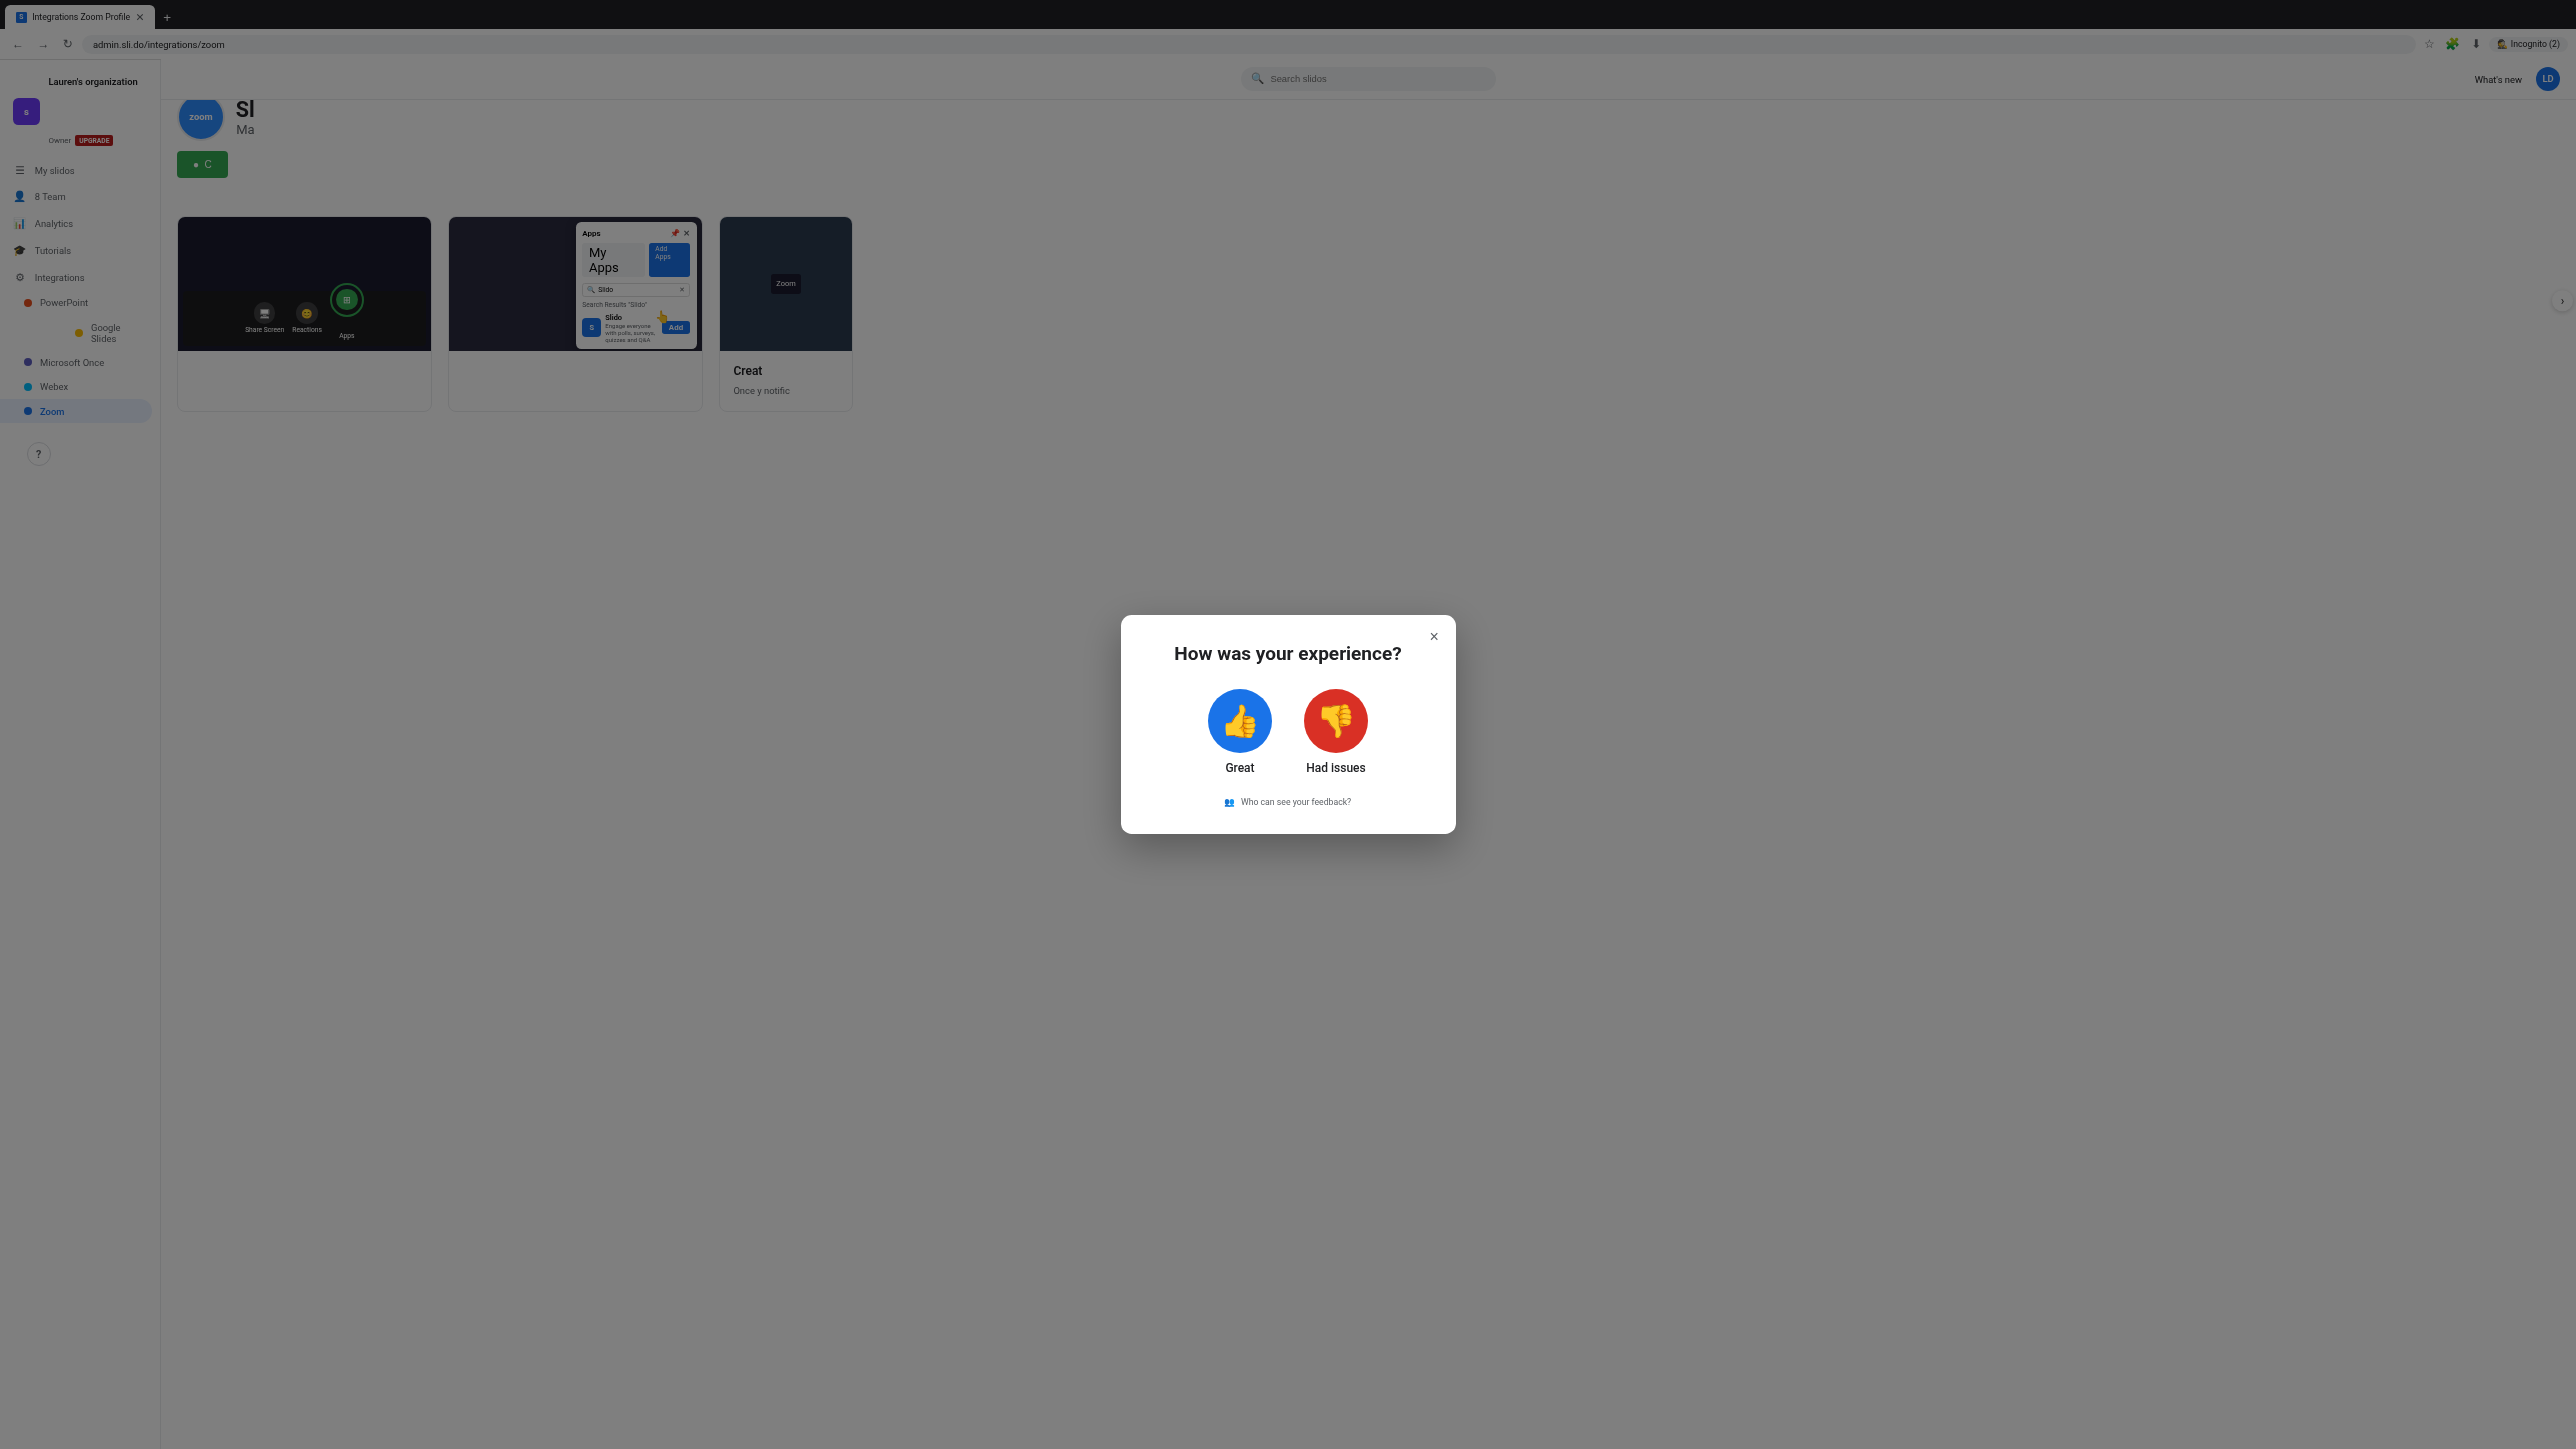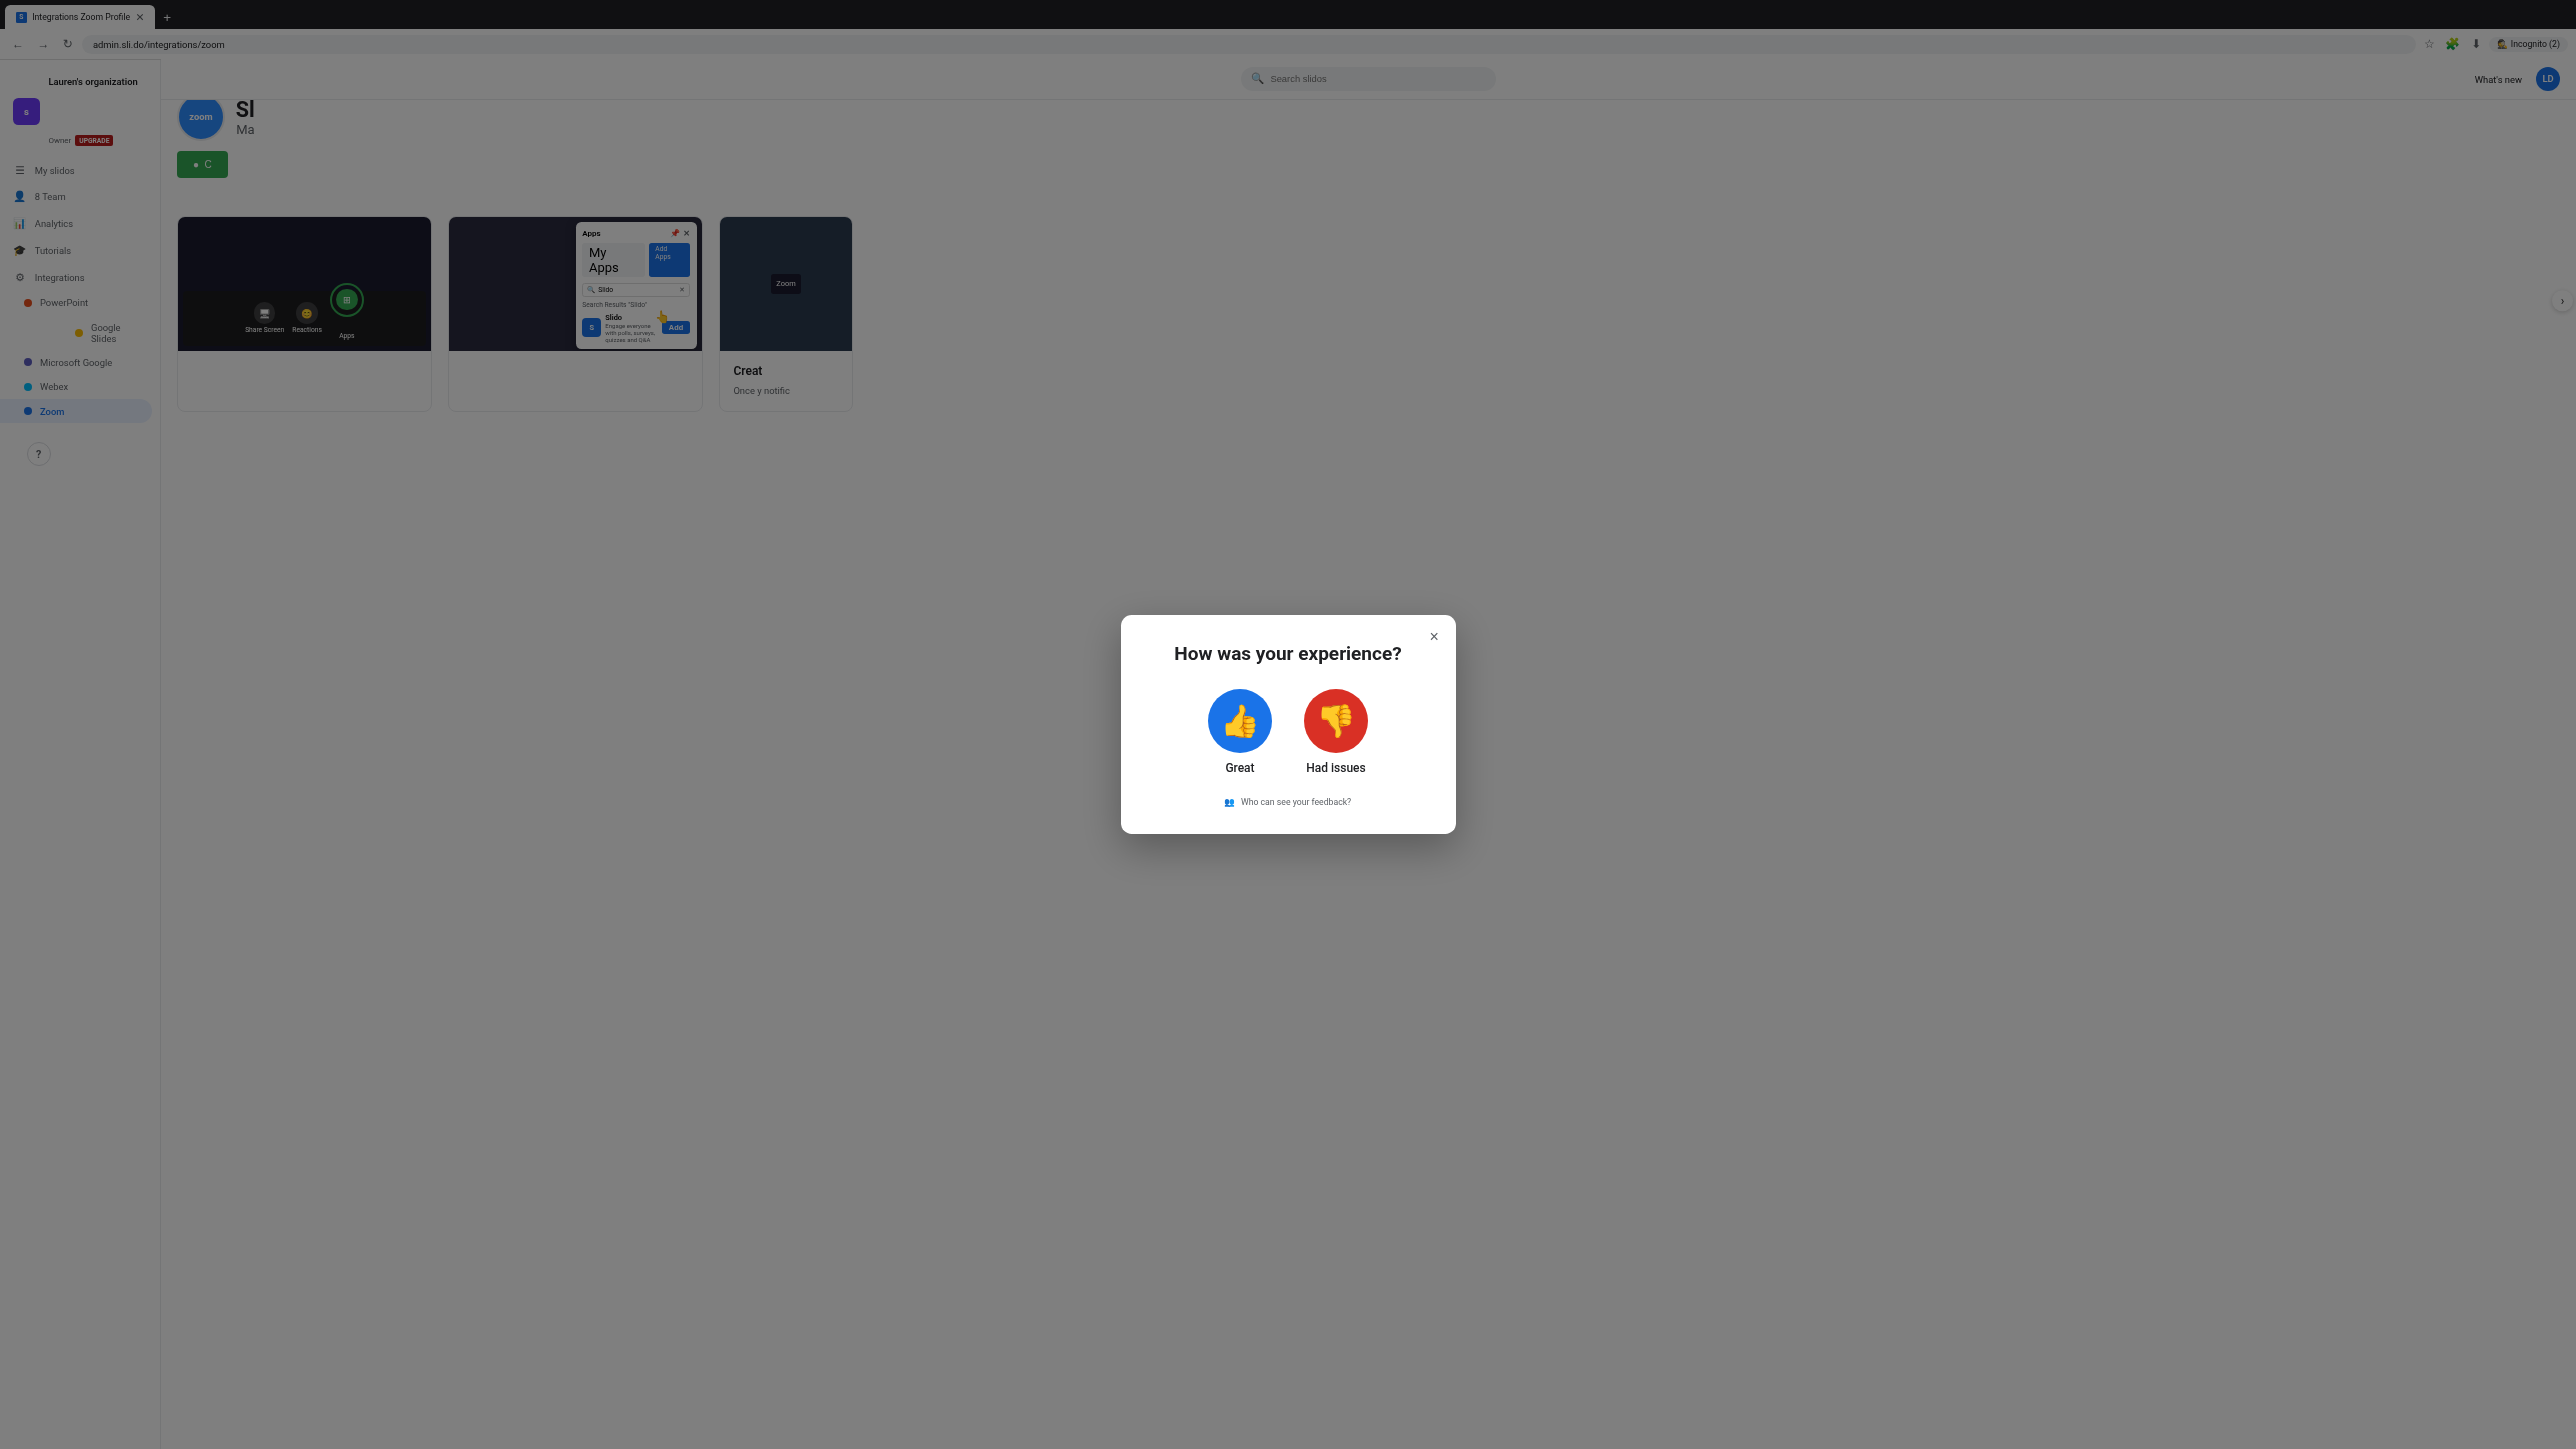--- a/index.html
+++ b/index.html
@@ -153,21 +153,21 @@
       <div class="nav-item" style="padding-left:24px;">
         <div class="nav-dot" style="background:#e84e1c;"></div>
         <span>PowerPoint</span>
       </div>
       <div class="nav-item" style="padding-left:35px;margin-left:40px;">
         <div class="nav-dot" style="background:#fbbc04;"></div>
         <span>Google Slides</span>
       </div>
       <div class="nav-item" style="padding-left:24px;">
         <div class="nav-dot" style="background:#5c5cbe;"></div>
-        <span>Microsoft Google</span>
+        <span>Microsoft Once</span>
       </div>
       <div class="nav-item" style="padding-left:24px;">
         <div class="nav-dot" style="background:#00bfff;"></div>
         <span>Webex</span>
       </div>
       <div class="nav-item active" style="padding-left:24px;">
         <div class="nav-dot" style="background:#1a73e8;"></div>
         <span>Zoom</span>
       </div>
     </div>

